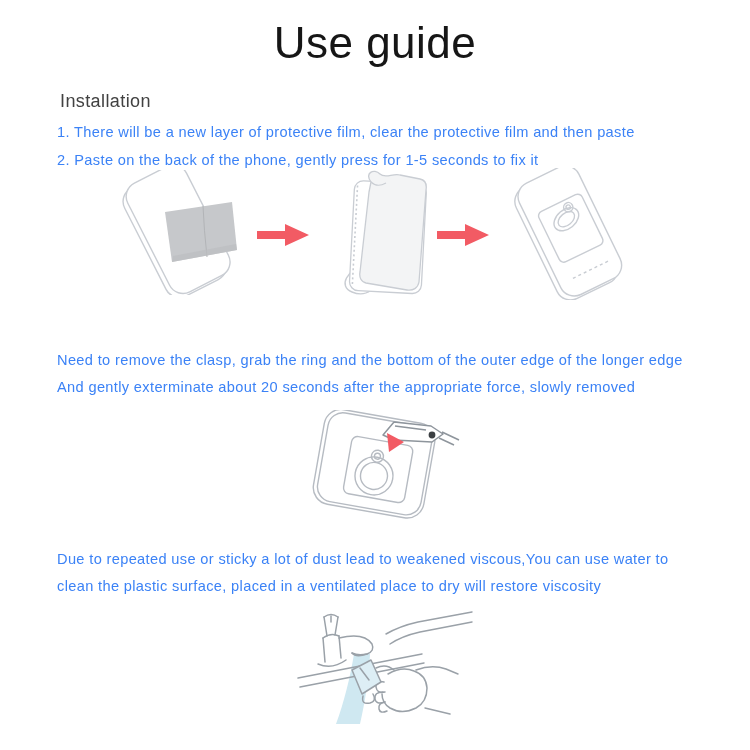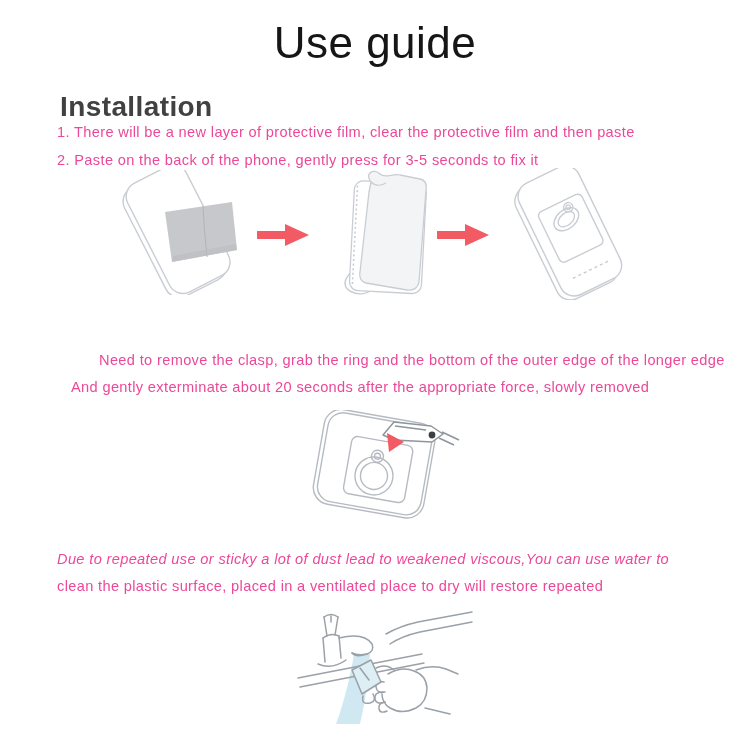--- a/index.html
+++ b/index.html
@@ -6,53 +6,53 @@
   .page{
     position:relative;width:750px;height:750px;background:#ffffff;overflow:hidden;
     font-family:"Liberation Sans", sans-serif;
   }
   .abs{position:absolute;}
   .title{
     left:0;top:18px;width:750px;text-align:center;
     font-size:44px;font-weight:400;color:#161616;letter-spacing:0.5px;
   }
   .section-title{
-    font-size:28px;font-weight:700;color:#414141;letter-spacing:0.4px;
+    font-size:18px;font-weight:400;color:#414141;letter-spacing:0.4px;
   }
   .body-line{
-    font-size:14.6px;color:#ec4899;letter-spacing:0.35px;white-space:nowrap;
+    font-size:14.6px;color:#3b82f6;letter-spacing:0.35px;white-space:nowrap;
   }
   #installation-title{left:60px;top:91px;}
   #inst-step-1{left:57px;top:124px;}
   #inst-step-2{left:57px;top:152px;}
   #disassemble-title{left:60px;top:319px;}
-  #dis-line-1{left:57px;top:352px;margin-left:42px;}
-  #dis-line-2{left:71px;top:379px;}
+  #dis-line-1{left:57px;top:352px;}
+  #dis-line-2{left:57px;top:379px;}
   #cleaning-title{left:60px;top:520px;}
-  #cln-line-1{left:57px;top:551px;font-style:italic;}
+  #cln-line-1{left:57px;top:551px;}
   #cln-line-2{left:57px;top:578px;}
   #ill-phone-film{left:103px;top:170px;}
   #ill-arrow-1{left:257px;top:224px;}
   #ill-holder-peel{left:330px;top:170px;}
   #ill-arrow-2{left:437px;top:224px;}
   #ill-phone-ring{left:493px;top:168px;}
   #ill-pry{left:295px;top:410px;}
   #ill-rinse{left:290px;top:608px;}
   svg{display:block;}
 </style>
 </head>
 <body>
 
 <div class="page">
 
   <div class="abs title">Use guide</div>
 
   <div class="abs section-title" id="installation-title">Installation</div>
   <div class="abs body-line" id="inst-step-1">1. There will be a new layer of protective film, clear the protective film and then paste</div>
-  <div class="abs body-line" id="inst-step-2">2. Paste on the back of the phone, gently press for 3-5 seconds to fix it</div>
+  <div class="abs body-line" id="inst-step-2">2. Paste on the back of the phone, gently press for 1-5 seconds to fix it</div>
 
   <svg class="abs" id="ill-phone-film" width="150" height="125" viewBox="0 0 150 125">
     <g transform="rotate(-27 72 62)" fill="none" stroke="#c9cdd3" stroke-width="1.4" stroke-linejoin="round">
       <rect x="38" y="3" width="66" height="121" rx="15" fill="#ffffff"></rect>
       <rect x="43" y="0" width="66" height="122" rx="15" fill="#ffffff"></rect>
     </g>
     <g>
       <polygon points="62,42 129,32 134,80 69,92" fill="#c6c8cb"></polygon>
       <path d="M 100 36 Q 101 60 104 87" fill="none" stroke="#b2b4b7" stroke-width="1"></path>
       <polygon points="69,92 134,80 133,74 70,86" fill="#bcbec1" opacity="0.7"></polygon>
@@ -116,21 +116,21 @@
       <path d="M 88 25 L 99 12 L 136 16 L 148 24 L 137 32 L 99 30 Z" fill="#ffffff"></path>
       <path d="M 100 16 L 131 20"></path>
       <circle cx="137" cy="25" r="3.4" fill="#3c4043" stroke="none"></circle>
       <path d="M 147 22 L 164 30"></path>
       <path d="M 144 28 L 159 35"></path>
     </g>
     <polygon points="92,23 109,32 94,42" fill="#f25b64"></polygon>
   </svg>
 
   <div class="abs body-line" id="cln-line-1">Due to repeated use or sticky a lot of dust lead to weakened viscous,You can use water to</div>
-  <div class="abs body-line" id="cln-line-2">clean the plastic surface, placed in a ventilated place to dry will restore repeated</div>
+  <div class="abs body-line" id="cln-line-2">clean the plastic surface, placed in a ventilated place to dry will restore viscosity</div>
 
   <svg class="abs" id="ill-rinse" width="185" height="142" viewBox="0 0 185 142">
 
     <path d="M 64 46 L 80 46 C 79 70 75 94 70 116 L 46 116 C 54 94 60 70 64 46 Z" fill="#cfe8f1"></path>
     <g fill="none" stroke="#9aa1a8" stroke-width="1.5" stroke-linecap="round" stroke-linejoin="round">
 
       <g>
         <path d="M 96 26 Q 110 18 128 14 L 182 4"></path>
         <path d="M 100 36 Q 112 28 130 24 L 182 14"></path>
       </g>

